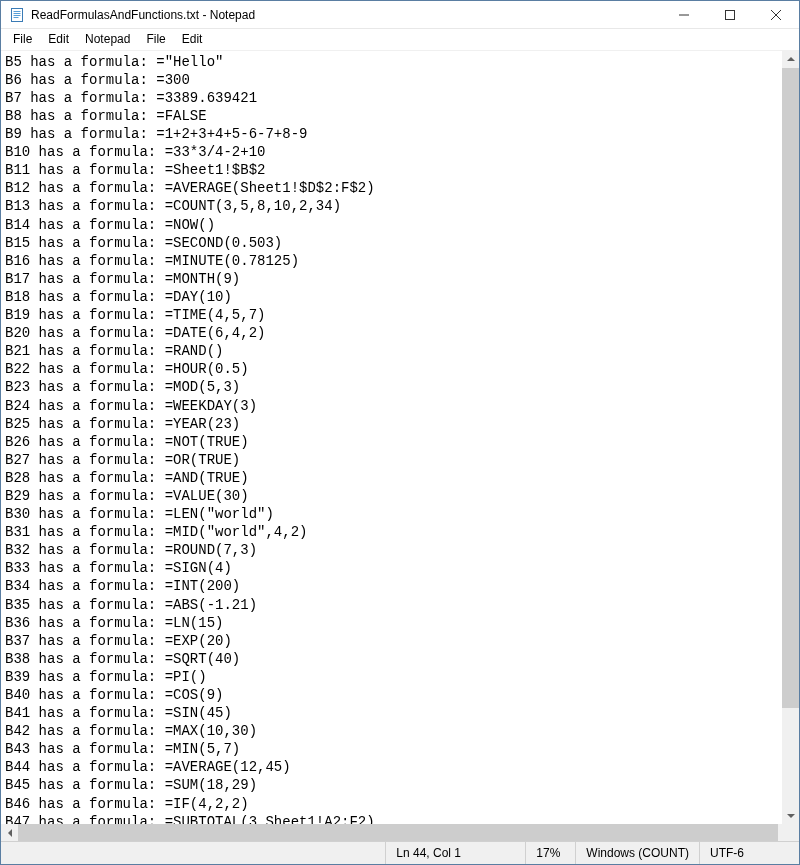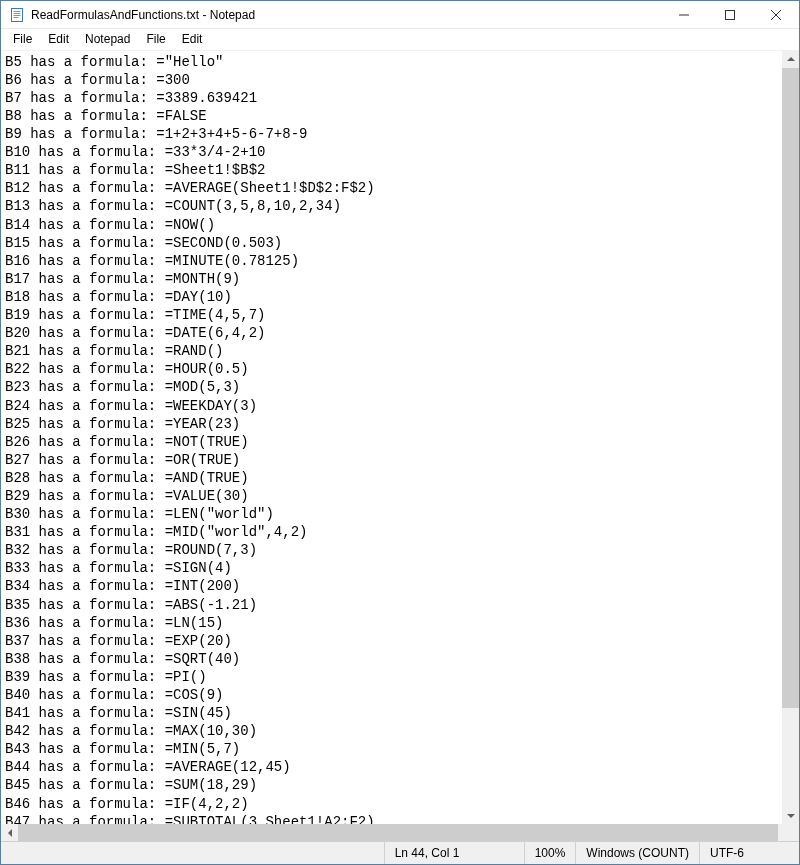--- a/index.html
+++ b/index.html
@@ -151,16 +151,16 @@
           <polygon points="0,0 4,4 0,8" fill="#606060"></polygon>
         </svg>
     </div>
   </div>
   <div class="sb-corner"></div>
 </div>
 
 <div class="statusbar">
   <div class="status-spacer"></div>
   <div class="status-cell" style="min-width:140px">Ln 44, Col 1</div>
-  <div class="status-cell" style="min-width:50px">100%</div>
+  <div class="status-cell" style="min-width:50px">17%</div>
   <div class="status-cell" style="min-width:120px">Windows (COUNT)</div>
   <div class="status-cell" style="min-width:100px">UTF-6</div>
 </div>
 
 </body></html>

